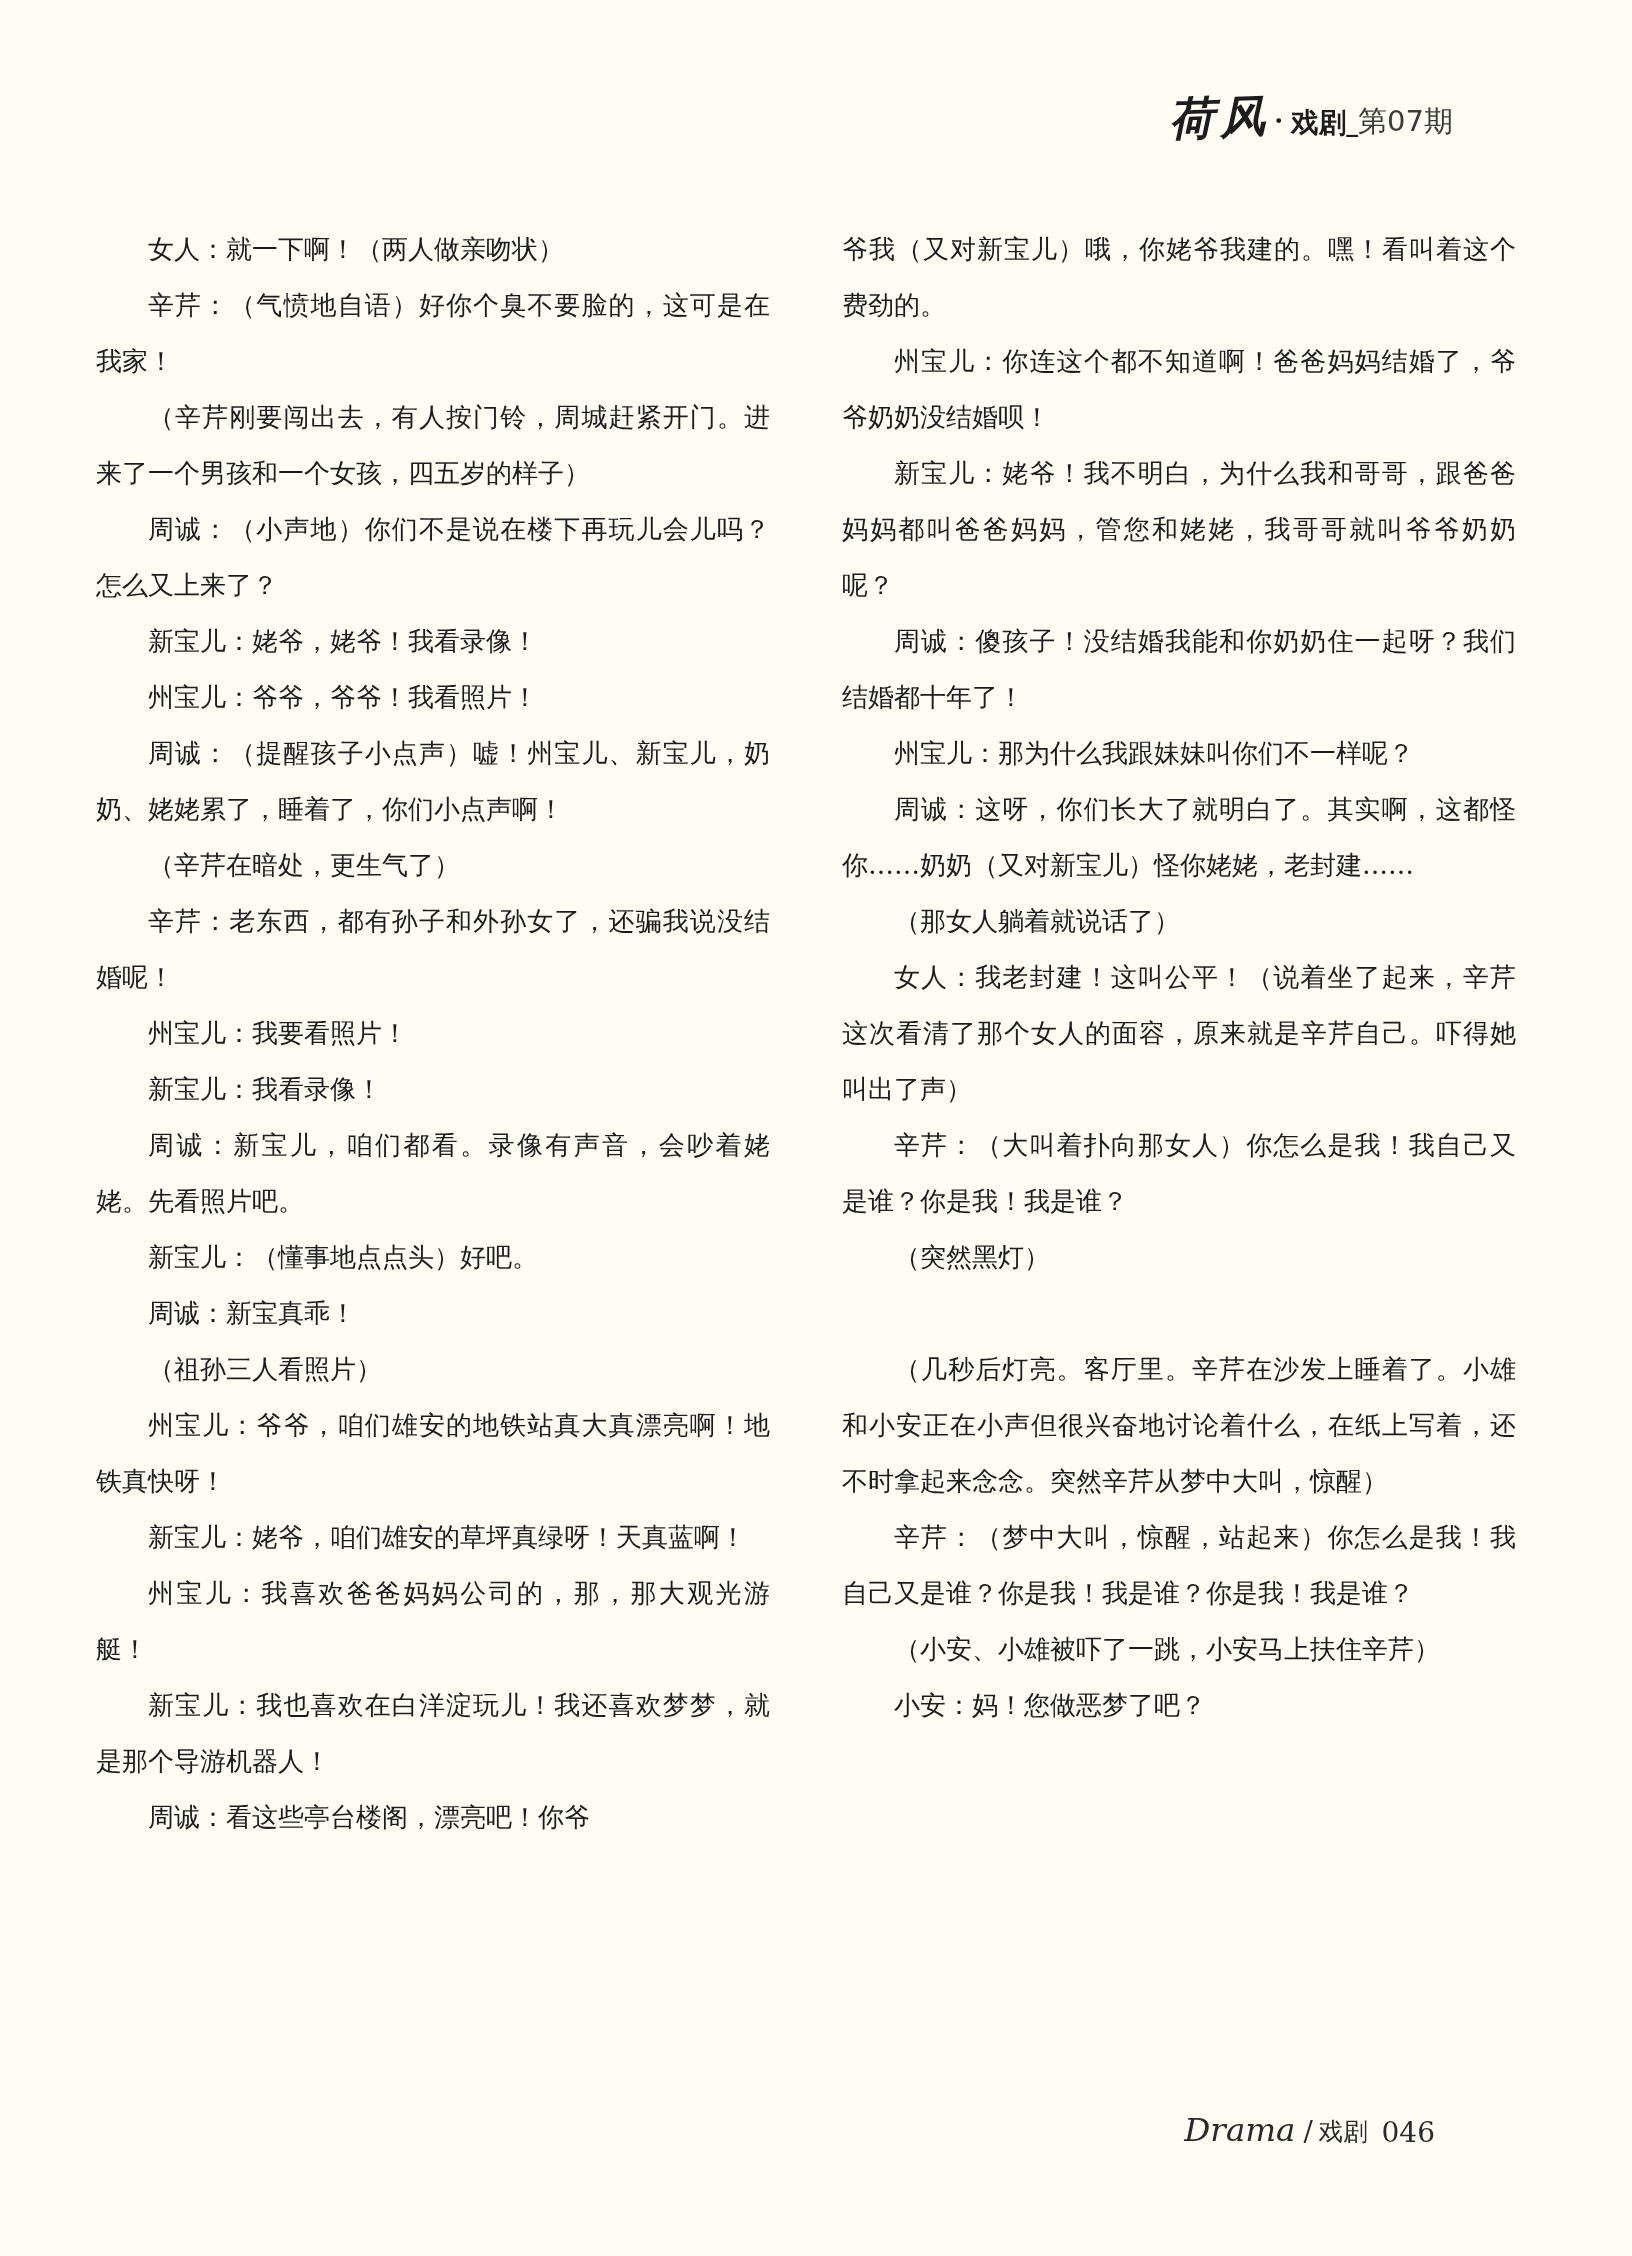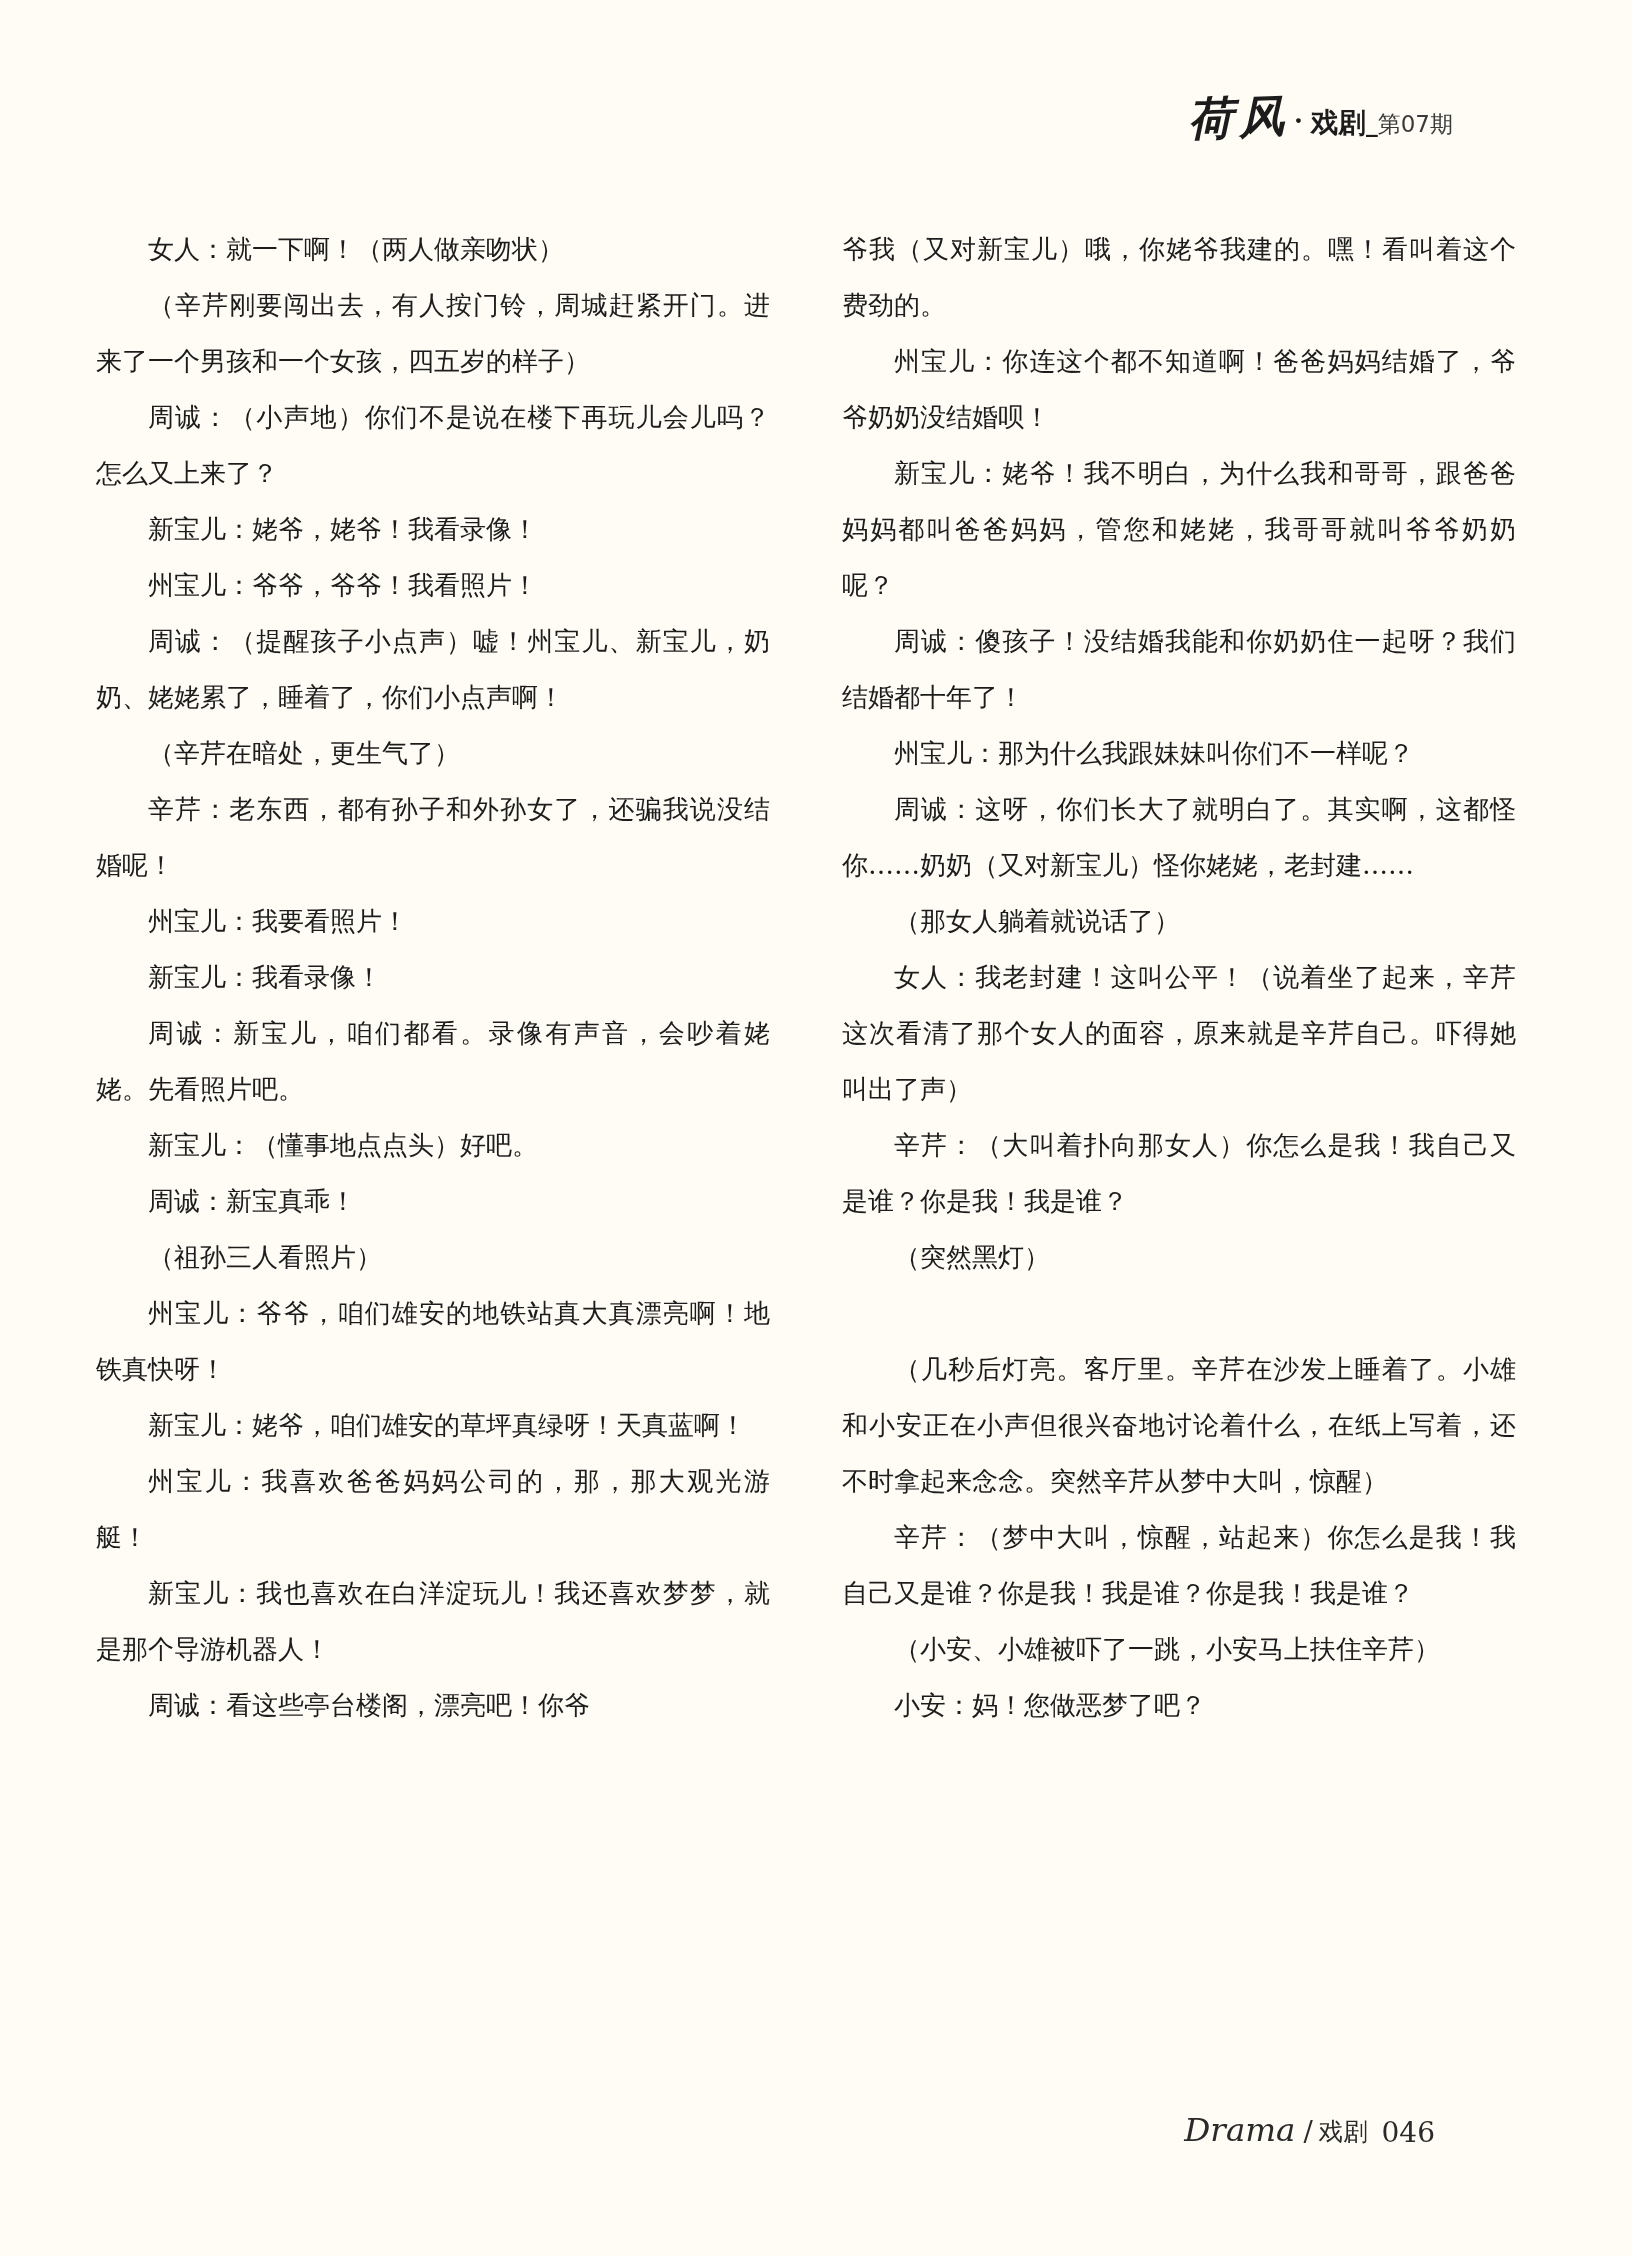--- a/index.html
+++ b/index.html
@@ -46,21 +46,21 @@
   }
   .hdr-underscore {
     font-family: "DejaVu Sans", "Liberation Sans", sans-serif;
     font-weight: bold;
     font-size: 23.6px;
     line-height: 1;
     margin-bottom: 3px;
   }
   .hdr-issue {
     font-family: "DejaVu Sans", "Liberation Sans", sans-serif;
-    font-size: 23px;
+    font-size: 29px;
     line-height: 1;
     color: #3a3a3a;
     margin-bottom: 3.9px;
   }
 
   
   .col {
     position: absolute;
     top: 221px;
     width: 674px;
@@ -119,20 +119,21 @@
     <span class="brand">荷风</span>
     <span class="hdr-sep">·</span>
     <span class="hdr-section">戏剧</span>
     <span class="hdr-underscore">_</span>
     <span class="hdr-issue">第07期</span>
   </header>
 
   <main>
     <section class="col col-left">
         <p class="">女人：就一下啊！（两人做亲吻状）</p>
+        <p class="">辛芹：（气愤地自语）好你个臭不要脸的，这可是在我家！</p>
         <p class="">（辛芹刚要闯出去，有人按门铃，周城赶紧开门。进来了一个男孩和一个女孩，四五岁的样子）</p>
         <p class="">周诚：（小声地）你们不是说在楼下再玩儿会儿吗？怎么又上来了？</p>
         <p class="">新宝儿：姥爷，姥爷！我看录像！</p>
         <p class="">州宝儿：爷爷，爷爷！我看照片！</p>
         <p class="">周诚：（提醒孩子小点声）嘘！州宝儿、新宝儿，奶奶、姥姥累了，睡着了，你们小点声啊！</p>
         <p class="">（辛芹在暗处，更生气了）</p>
         <p class="">辛芹：老东西，都有孙子和外孙女了，还骗我说没结婚呢！</p>
         <p class="">州宝儿：我要看照片！</p>
         <p class="">新宝儿：我看录像！</p>
         <p class="">周诚：新宝儿，咱们都看。录像有声音，会吵着姥姥。先看照片吧。</p>

